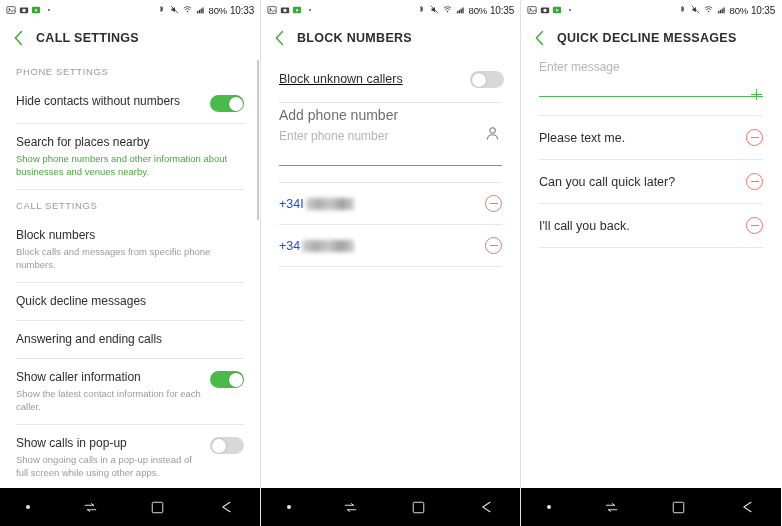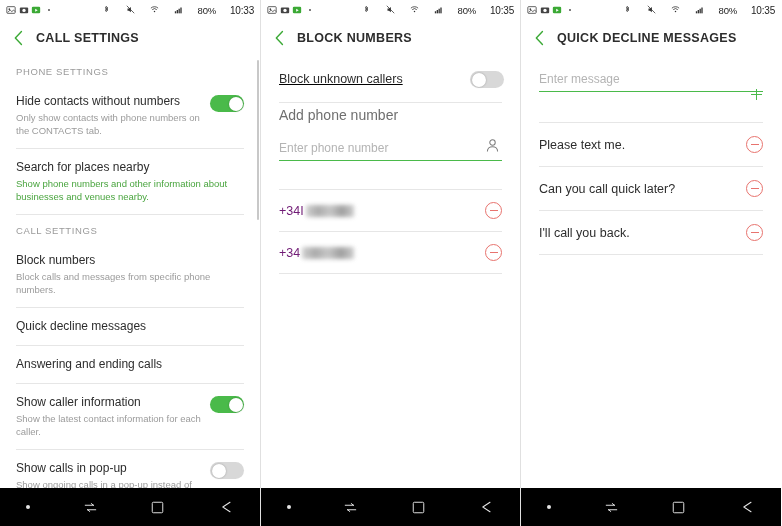--- a/index.html
+++ b/index.html
@@ -29,21 +29,21 @@
     height: 20px;
     background: #ffffff;
     display: flex;
     align-items: center;
     padding: 0 6px;
     font-size: 9.5px;
     color: #2b2b2b;
     flex: 0 0 auto;
   }
   .sb-left { display: flex; align-items: center; gap: 2.5px; }
-  .sb-right { margin-left: auto; display: flex; align-items: center; gap: 14px; }
+  .sb-right { margin-left: auto; display: flex; align-items: center; gap: 3px; }
   .sb-ico { width: 10px; height: 10px; display: inline-block; color: #333; }
   .sb-ico svg { display: block; }
   .sb-time { font-size: 10px; letter-spacing: -0.2px; color: #222; }
   .sb-batt { font-size: 9.5px; color: #222; letter-spacing: -0.2px;}
 
   
   .appbar {
     height: 36px;
     display: flex;
     align-items: center;
@@ -122,24 +122,24 @@
     padding: 14px 16px 14px 18px;
     display: flex; align-items: center; text-decoration: underline;
   }
   .bn-row .title { font-size: 12.5px; color: #2d2d2d; flex: 1 1 auto; }
   .bn-label {
     font-size: 14px;
     color: #6f6f6f;
     padding: 4px 18px 2px 18px;
   }
   .input-line {
-    margin: 12px 18px;
+    margin: 0 18px;
     display: flex;
     border-bottom: 1.5px solid #4aba4a;
-    padding-bottom: 3px;
+    padding-bottom: 20px;
   }
   .input-line input {
     flex: 1 1 auto;
     border: none;
     outline: none;
     font-size: 12px;
     color: #2d2d2d;
     background: transparent;
     font-family: "Liberation Sans", sans-serif;
     padding: 4px 0 2px 0;
@@ -148,21 +148,21 @@
   .contact-ico { width: 18px; height: 18px; color: #7a7a7a; flex: 0 0 auto; margin-bottom: 2px;}
 
   .num-row {
     display: flex;
     align-items: center;
     padding: 12px 18px;
     position: relative;
   }
   .num-row .num {
     font-size: 12.5px;
-    color: #701a75;
+    color: #1d4ed8;
     display: flex;
     align-items: center;
     gap: 0px;
   }
   .blur {
     display: inline-block;
     height: 12px;
     border-radius: 1px;
     background: linear-gradient(90deg,#c9c9c9,#9d9d9d,#bdbdbd,#8f8f8f,#c4c4c4);
     filter: blur(2.2px);
@@ -298,21 +298,20 @@
     </div>
 
     <div class="content">
       <div class="scroll-hint"></div>
 
       <div class="section-head">PHONE SETTINGS</div>
 
       <div class="row">
         <div class="txt">
           <div class="title">Hide contacts without numbers</div>
-          <div class="sub">Only show contacts with phone numbers on the CONTACTS tab.</div>
         </div>
         <div class="switch on">
             <div class="knob"></div>
           </div>
       </div>
       <div class="divider"></div>
 
       <div class="row">
         <div class="txt">
           <div class="title">Search for places nearby</div>

